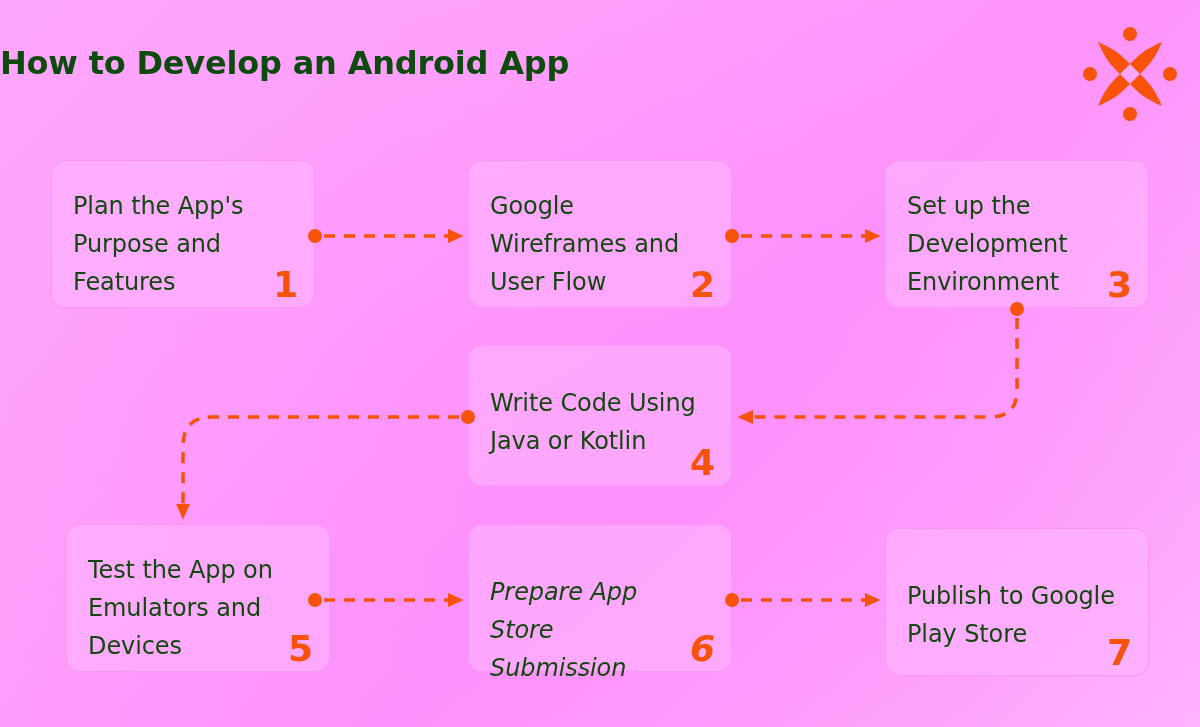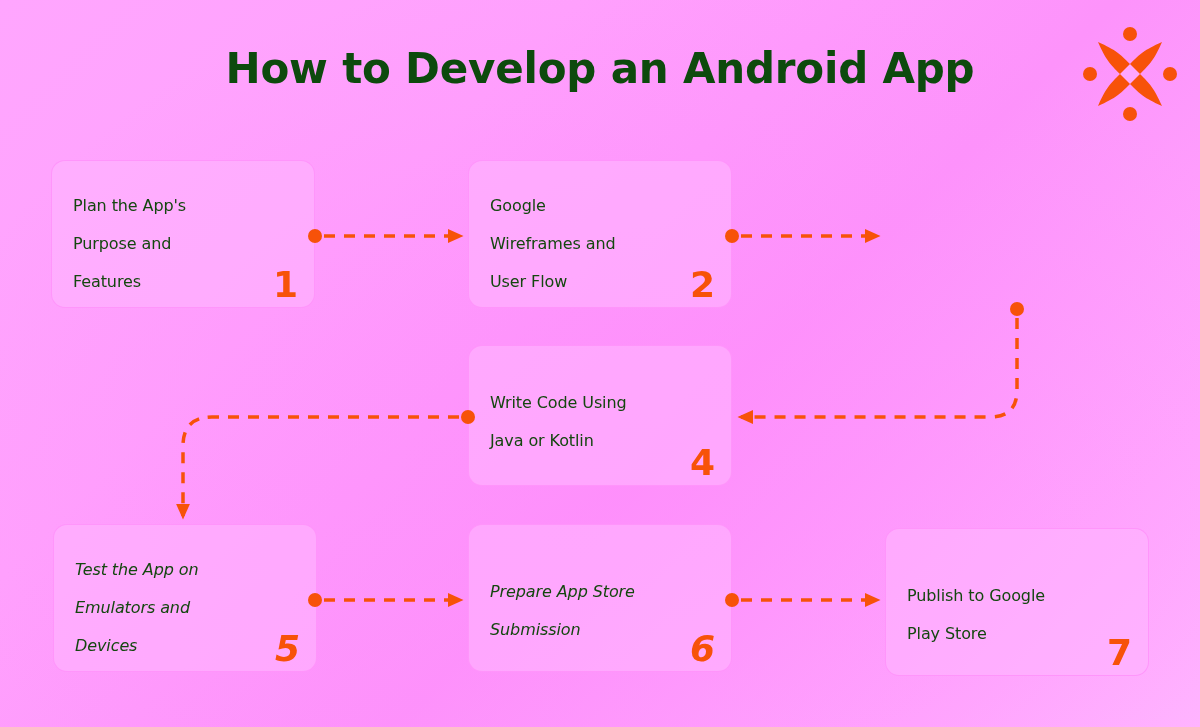--- a/index.html
+++ b/index.html
@@ -21,23 +21,22 @@
       linear-gradient(135deg, #ffa6fe 0%, #ffa1fd 30%, #fd93fb 58%, #ffa8fe 85%, #ffb4ff 100%);
     overflow: hidden;
   }
 
   
   #title {
     position: absolute;
     left: 0;
     top: 44px;
     width: 1200px;
-    text-align: center;
-    font-family: "DejaVu Sans", sans-serif;
-    font-size: 42px;
+    font-family: "DejaVu Sans", sans-serif;
+    font-size: 32px;
     font-weight: bold;
     letter-spacing: -0.2px;
     color: #0d4a0d;
     white-space: nowrap;
   }
 
   
   #logo {
     position: absolute;
     left: 1082px;
@@ -50,21 +49,21 @@
   .step-box {
     position: absolute;
     box-sizing: border-box;
     background: rgba(255, 181, 255, 0.62);
     border: 1px solid rgba(255, 145, 250, 0.85);
     border-radius: 14px;
     padding: 26px 26px 0 21px;
   }
   .step-text {
     font-family: "DejaVu Sans", sans-serif;
-    font-size: 16px;
+    font-size: 24px;
     line-height: 38px;
     color: #14470f;
     letter-spacing: -0.1px;
     white-space: pre-line;
   }
   .step-num {
     position: absolute;
     right: 16px;
     bottom: 4px;
     font-family: "DejaVu Sans", sans-serif;
@@ -72,21 +71,21 @@
     font-weight: bold;
     color: #f75209;
     line-height: 1;
   }
 
   
   #box-1 { left: 51px;  top: 160px; width: 264px; height: 148px; }
   #box-2 { left: 468px; top: 160px; width: 264px; height: 148px; }
   #box-3 { left: 885px; top: 160px; width: 264px; height: 148px; }
   #box-4 { left: 468px; top: 345px; width: 264px; height: 141px; padding-top: 38px; }
-  #box-5 { left: 53px;  top: 524px; width: 264px; height: 148px; font-style: italic; }
+  #box-5 { left: 66px;  top: 524px; width: 264px; height: 148px; }
   #box-6 { left: 468px; top: 524px; width: 264px; height: 148px; padding-top: 48px; font-style: italic; }
   #box-7 { left: 885px; top: 528px; width: 264px; height: 148px; padding-top: 48px; }
 
   
   #connectors {
     position: absolute;
     left: 0;
     top: 0;
     width: 1200px;
     height: 727px;
@@ -122,20 +121,26 @@
     <div class="step-num">1</div>
   </div>
 
   <div class="step-box" id="box-2">
     <div class="step-text">Google
 Wireframes and
 User Flow</div>
     <div class="step-num">2</div>
   </div>
 
+  <div class="step-box" id="box-3">
+    <div class="step-text">Set up the
+Development
+Environment</div>
+    <div class="step-num">3</div>
+  </div>
 
   <div class="step-box" id="box-4">
     <div class="step-text">Write Code Using
 Java or Kotlin</div>
     <div class="step-num">4</div>
   </div>
 
   <div class="step-box" id="box-5">
     <div class="step-text">Test the App on
 Emulators and

